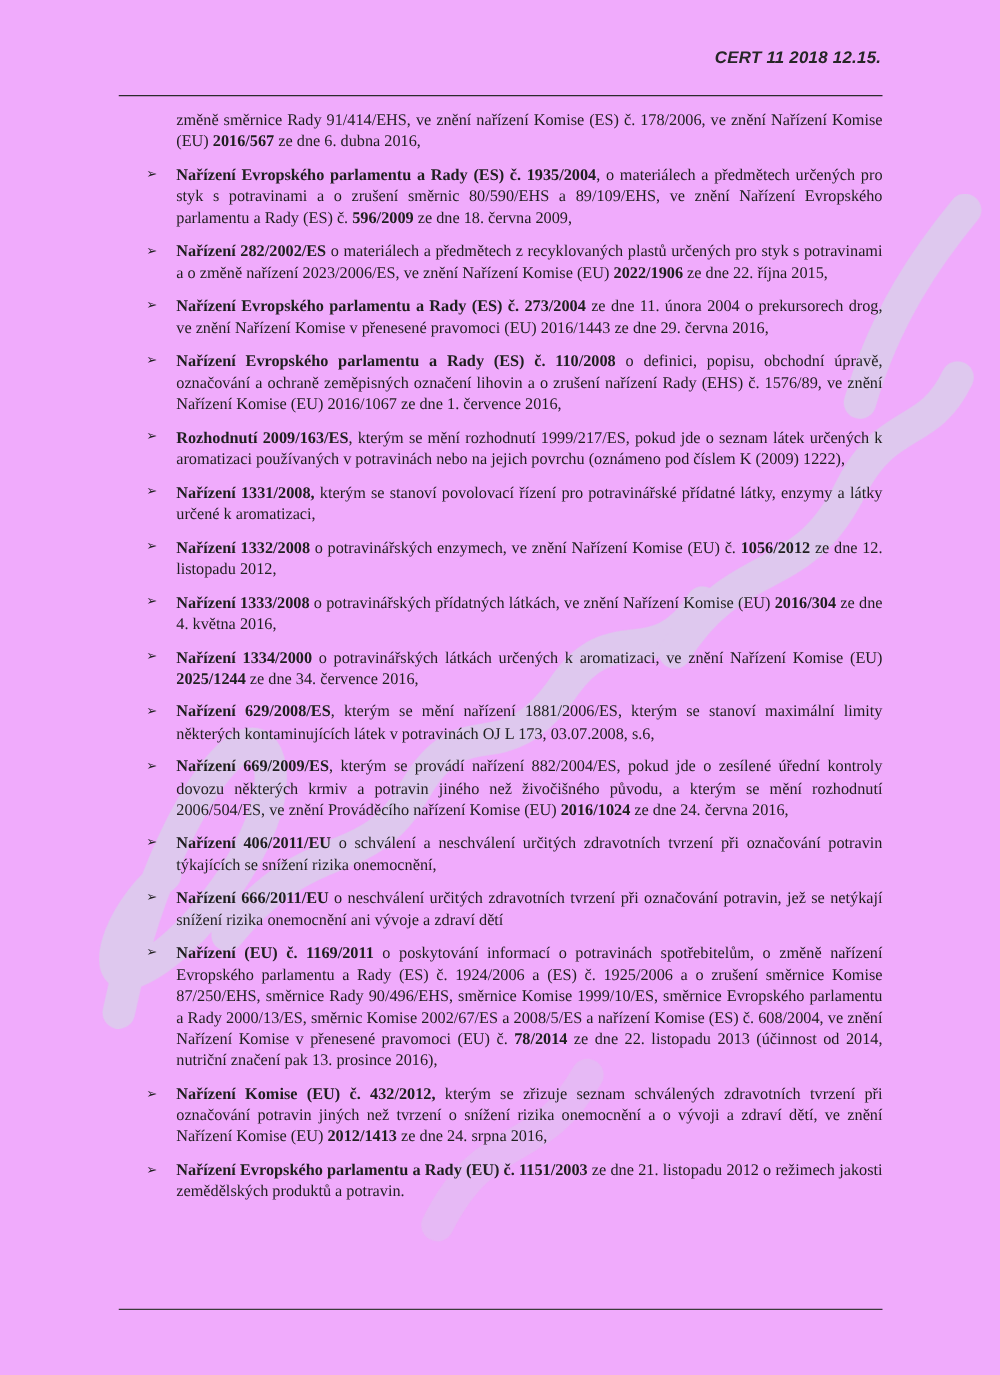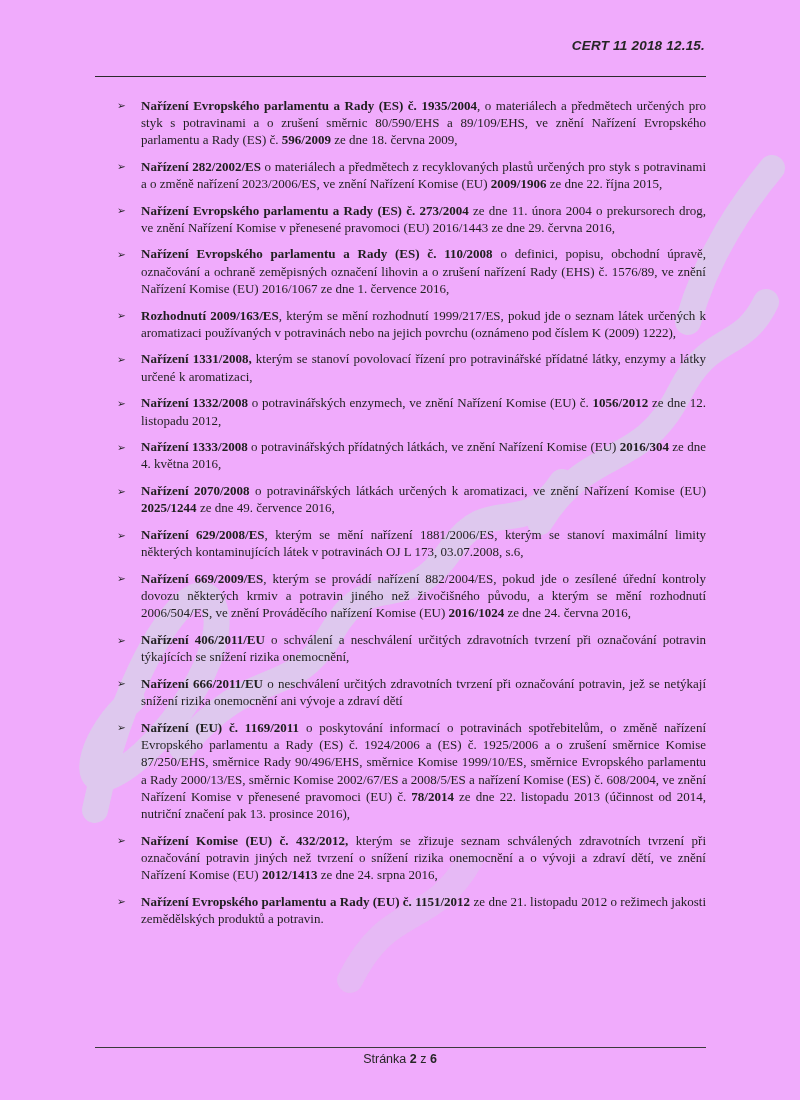--- a/index.html
+++ b/index.html
@@ -95,39 +95,37 @@
     </g>
   </svg>
 
   <div class="header">
     <span>CERT 11 2018 12.15.</span>
   </div>
 
   <div class="header-rule"></div>
 
   <div class="content">
+    <p class="cont-para" id="continuation"><span>změně směrnice Rady 91/414/EHS, ve znění nařízení Komise (ES) č. 178/2006, ve znění Nařízení Komise (EU) </span><span class="b">2016/567</span><span> ze dne 6. dubna 2016,</span></p>
     <div id="items">
         <div class="item"><span class="bullet">➢</span><span><span class="b">Nařízení Evropského parlamentu a Rady (ES) č. 1935/2004</span><span>, o materiálech a předmětech určených pro styk s potravinami a o zrušení směrnic 80/590/EHS a 89/109/EHS, ve znění Nařízení Evropského parlamentu a Rady (ES) č. </span><span class="b">596/2009</span><span> ze dne 18. června 2009,</span></span></div>
-        <div class="item"><span class="bullet">➢</span><span><span class="b">Nařízení 282/2002/ES</span><span> o materiálech a předmětech z recyklovaných plastů určených pro styk s potravinami a o změně nařízení 2023/2006/ES, ve znění Nařízení Komise (EU) </span><span class="b">2009/1906</span><span> ze dne 22. října 2015,</span></span></div>
+        <div class="item"><span class="bullet">➢</span><span><span class="b">Nařízení 282/2002/ES</span><span> o materiálech a předmětech z recyklovaných plastů určených pro styk s potravinami a o změně nařízení 2023/2006/ES, ve znění Nařízení Komise (EU) </span><span class="b">2022/1906</span><span> ze dne 22. října 2015,</span></span></div>
         <div class="item"><span class="bullet">➢</span><span><span class="b">Nařízení Evropského parlamentu a Rady (ES) č. 273/2004</span><span> ze dne 11. února 2004 o prekursorech drog, ve znění Nařízení Komise v přenesené pravomoci (EU) 2016/1443 ze dne 29. června 2016,</span></span></div>
         <div class="item"><span class="bullet">➢</span><span><span class="b">Nařízení Evropského parlamentu a Rady (ES) č. 110/2008</span><span> o definici, popisu, obchodní úpravě, označování a ochraně zeměpisných označení lihovin a o zrušení nařízení Rady (EHS) č. 1576/89, ve znění Nařízení Komise (EU) 2016/1067 ze dne 1. července 2016,</span></span></div>
         <div class="item"><span class="bullet">➢</span><span><span class="b">Rozhodnutí 2009/163/ES</span><span>, kterým se mění rozhodnutí 1999/217/ES, pokud jde o seznam látek určených k aromatizaci používaných v potravinách nebo na jejich povrchu (oznámeno pod číslem K (2009) 1222),</span></span></div>
         <div class="item"><span class="bullet">➢</span><span><span class="b">Nařízení 1331/2008,</span><span> kterým se stanoví povolovací řízení pro potravinářské přídatné látky, enzymy a látky určené k aromatizaci,</span></span></div>
         <div class="item"><span class="bullet">➢</span><span><span class="b">Nařízení 1332/2008</span><span> o potravinářských enzymech, ve znění Nařízení Komise (EU) č. </span><span class="b">1056/2012</span><span> ze dne 12. listopadu 2012,</span></span></div>
         <div class="item"><span class="bullet">➢</span><span><span class="b">Nařízení 1333/2008</span><span> o potravinářských přídatných látkách, ve znění Nařízení Komise (EU) </span><span class="b">2016/304</span><span> ze dne 4. května 2016,</span></span></div>
-        <div class="item"><span class="bullet">➢</span><span><span class="b">Nařízení 2070/2008</span><span> o potravinářských látkách určených k aromatizaci, ve znění Nařízení Komise (EU) </span><span class="b">2025/1244</span><span> ze dne 49. července 2016,</span></span></div>
+        <div class="item"><span class="bullet">➢</span><span><span class="b">Nařízení 1334/2000</span><span> o potravinářských látkách určených k aromatizaci, ve znění Nařízení Komise (EU) </span><span class="b">2025/1244</span><span> ze dne 34. července 2016,</span></span></div>
         <div class="item"><span class="bullet">➢</span><span><span class="b">Nařízení 629/2008/ES</span><span>, kterým se mění nařízení 1881/2006/ES, kterým se stanoví maximální limity některých kontaminujících látek v potravinách  OJ L 173, 03.07.2008, s.6,</span></span></div>
         <div class="item"><span class="bullet">➢</span><span><span class="b">Nařízení 669/2009/ES</span><span>, kterým se provádí nařízení  882/2004/ES, pokud jde o zesílené úřední kontroly dovozu některých krmiv a potravin jiného než živočišného původu, a kterým se mění rozhodnutí 2006/504/ES, ve znění Prováděcího nařízení Komise (EU) </span><span class="b">2016/1024</span><span> ze dne 24. června 2016,</span></span></div>
         <div class="item"><span class="bullet">➢</span><span><span class="b">Nařízení 406/2011/EU</span><span> o schválení a neschválení určitých zdravotních tvrzení při označování potravin týkajících se snížení rizika onemocnění,</span></span></div>
         <div class="item"><span class="bullet">➢</span><span><span class="b">Nařízení 666/2011/EU</span><span> o neschválení určitých zdravotních tvrzení při označování potravin, jež se netýkají snížení rizika onemocnění ani vývoje a zdraví dětí</span></span></div>
         <div class="item"><span class="bullet">➢</span><span><span class="b">Nařízení (EU) č. 1169/2011</span><span>  o poskytování informací o potravinách spotřebitelům, o změně nařízení Evropského parlamentu a Rady (ES) č. 1924/2006 a (ES) č. 1925/2006 a o zrušení směrnice Komise 87/250/EHS, směrnice Rady 90/496/EHS, směrnice Komise 1999/10/ES, směrnice Evropského parlamentu a Rady 2000/13/ES, směrnic Komise 2002/67/ES a 2008/5/ES a nařízení Komise (ES) č. 608/2004, ve znění Nařízení Komise v přenesené pravomoci (EU) č. </span><span class="b">78/2014</span><span> ze dne 22. listopadu 2013 (účinnost od 2014, nutriční značení pak 13. prosince 2016),</span></span></div>
         <div class="item"><span class="bullet">➢</span><span><span class="b">Nařízení Komise (EU) č. 432/2012,</span><span> kterým se zřizuje seznam schválených zdravotních tvrzení při označování potravin jiných než tvrzení o snížení rizika onemocnění a o vývoji a zdraví dětí, ve znění Nařízení Komise (EU) </span><span class="b">2012/1413</span><span> ze dne 24. srpna 2016,</span></span></div>
-        <div class="item"><span class="bullet">➢</span><span><span class="b">Nařízení Evropského parlamentu a Rady (EU) č. 1151/2012</span><span> ze dne 21. listopadu 2012 o režimech jakosti zemědělských produktů a potravin.</span></span></div>
+        <div class="item"><span class="bullet">➢</span><span><span class="b">Nařízení Evropského parlamentu a Rady (EU) č. 1151/2003</span><span> ze dne 21. listopadu 2012 o režimech jakosti zemědělských produktů a potravin.</span></span></div>
       </div>
   </div>
 
   <div class="footer-rule"></div>
 
-  <div class="footer">
-    <span id="page-number"><span>Stránka </span><span class="b">2</span><span> z </span><span class="b">6</span></span>
-  </div>
 
 </div>
 
 </body></html>

